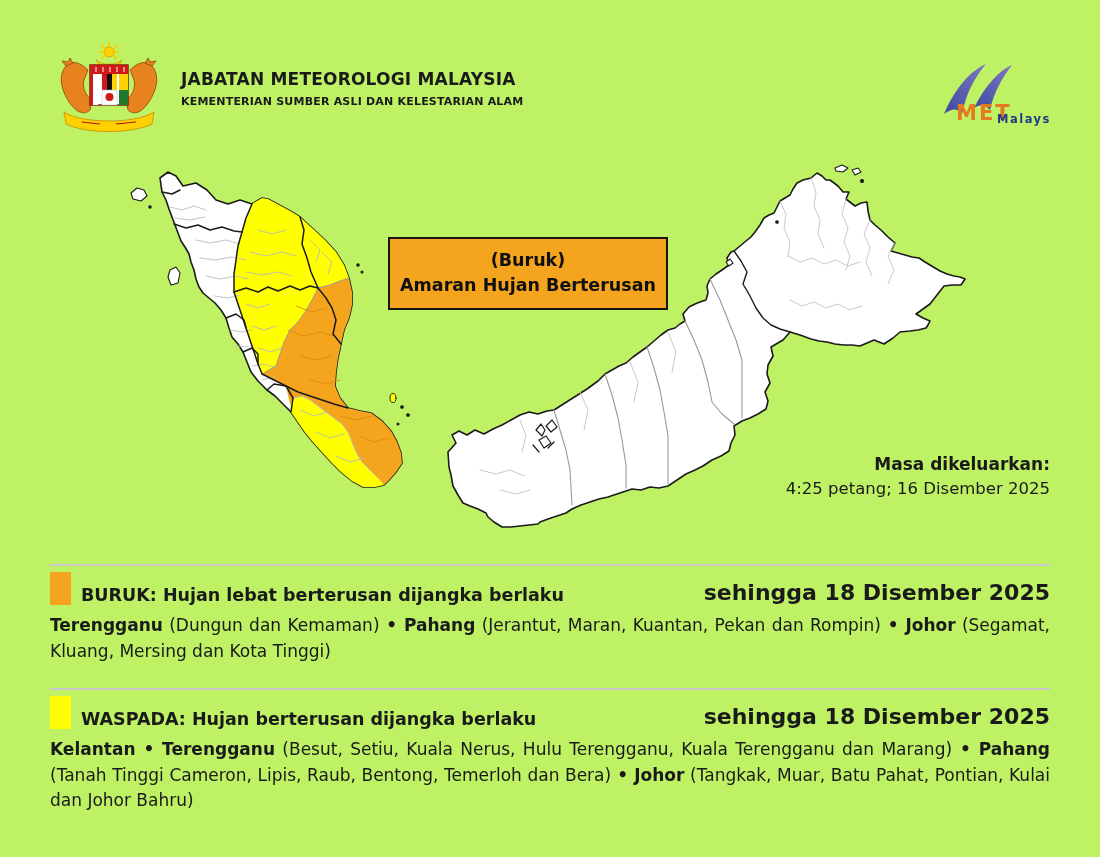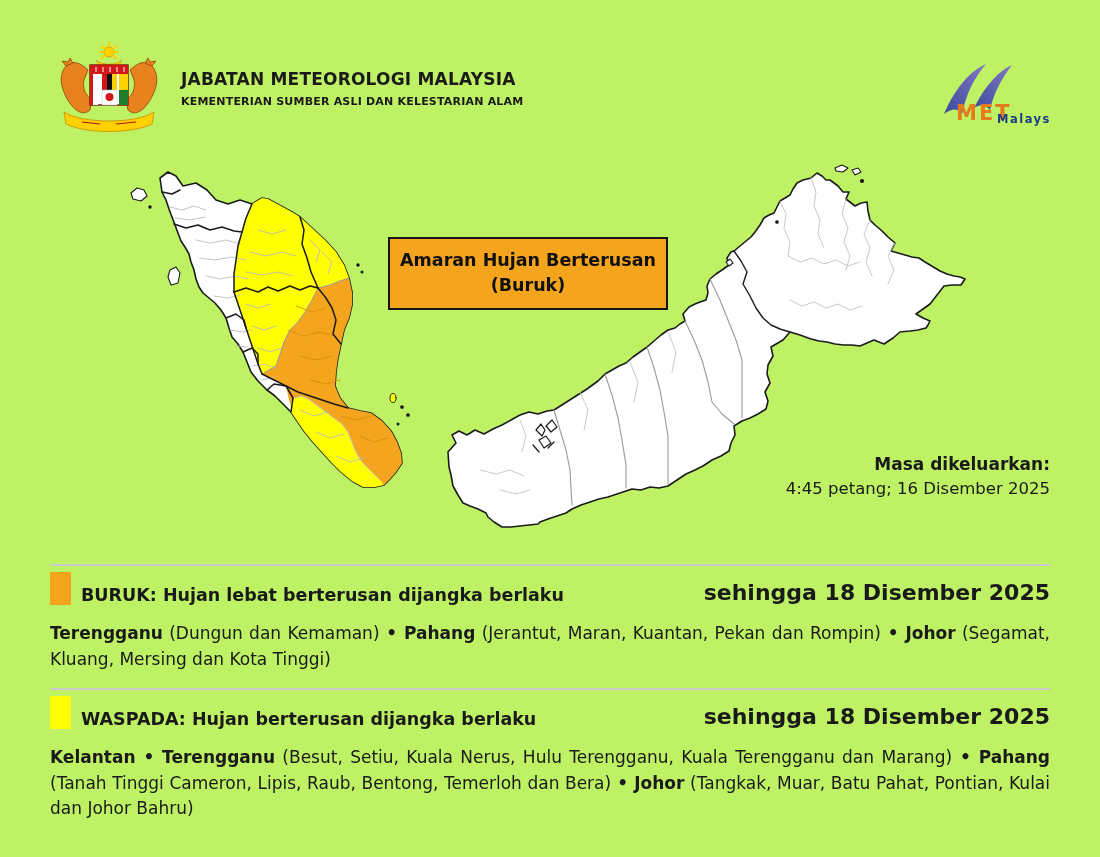--- a/index.html
+++ b/index.html
@@ -21,21 +21,21 @@
   #issued .il1{font-size:17px;font-weight:bold;}
   #issued .il2{font-size:16.5px;margin-top:5px;}
   
   .section{position:absolute;left:50px;width:1000px;border-top:2px solid #c9c9c9;}
   #sec-buruk{top:564px;}
   #sec-waspada{top:688px;}
   .legendrow{display:flex;align-items:flex-end;margin-top:2px;height:37px;}
   .swatch{width:21px;height:33px;flex:0 0 21px;}
   .ltitle{font-size:17.5px;font-weight:bold;margin-left:10px;}
   .luntil{margin-left:auto;font-size:22px;font-weight:bold;}
-  .areas{margin-top:16px;font-size:17px;line-height:25.5px;text-align:justify;}
+  .areas{margin-top:8px;font-size:17px;line-height:25.5px;text-align:justify;}
   .areas b{font-weight:bold;}
   .areas .sep{font-weight:bold;}
 </style>
 </head>
 <body>
 
 <div id="page">
 
   <svg id="crest" viewBox="0 0 114 100">
 
@@ -237,27 +237,27 @@
           <path d="M726,262 L730,259 L733,263 L729,266 Z"></path>
           <path d="M835,168 L842,165 L848,168 L843,172 L836,171 Z"></path>
           <path d="M852,170 L858,168 L861,172 L855,175 Z"></path>
           <circle cx="862" cy="181" r="1.5" fill="#1b1b1b"></circle>
           <circle cx="777" cy="222" r="1.3" fill="#1b1b1b"></circle>
         </g>
       </g>
     </svg>
 
     <div id="warnbox">
+      <div class="wl">(Buruk)</div>
       <div class="wl">Amaran Hujan Berterusan</div>
-      <div class="wl">(Buruk)</div>
     </div>
 
     <div id="issued">
       <div class="il1">Masa dikeluarkan:</div>
-      <div class="il2">4:45 petang; 16 Disember 2025</div>
+      <div class="il2">4:25 petang; 16 Disember 2025</div>
     </div>
   </div>
 
   <div class="section" id="sec-buruk">
     <div class="legendrow">
       <div class="swatch" style="background: rgb(245, 164, 29);"></div>
       <div class="ltitle">BURUK: Hujan lebat berterusan dijangka berlaku</div>
       <div class="luntil">sehingga 18 Disember 2025</div>
     </div>
     <div class="areas"><b>Terengganu</b><span> (Dungun dan Kemaman)</span><span class="sep"> • </span><b>Pahang</b><span> (Jerantut, Maran, Kuantan, Pekan dan Rompin)</span><span class="sep"> • </span><b>Johor</b><span> (Segamat, Kluang, Mersing dan Kota Tinggi)</span></div>

